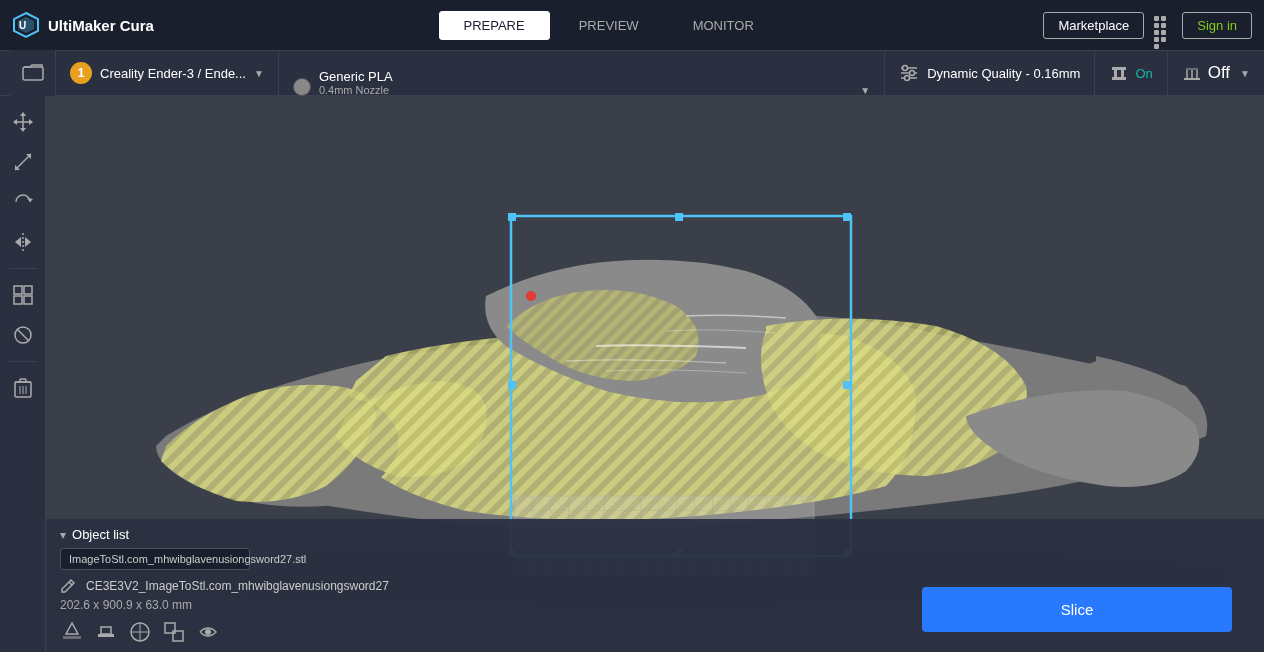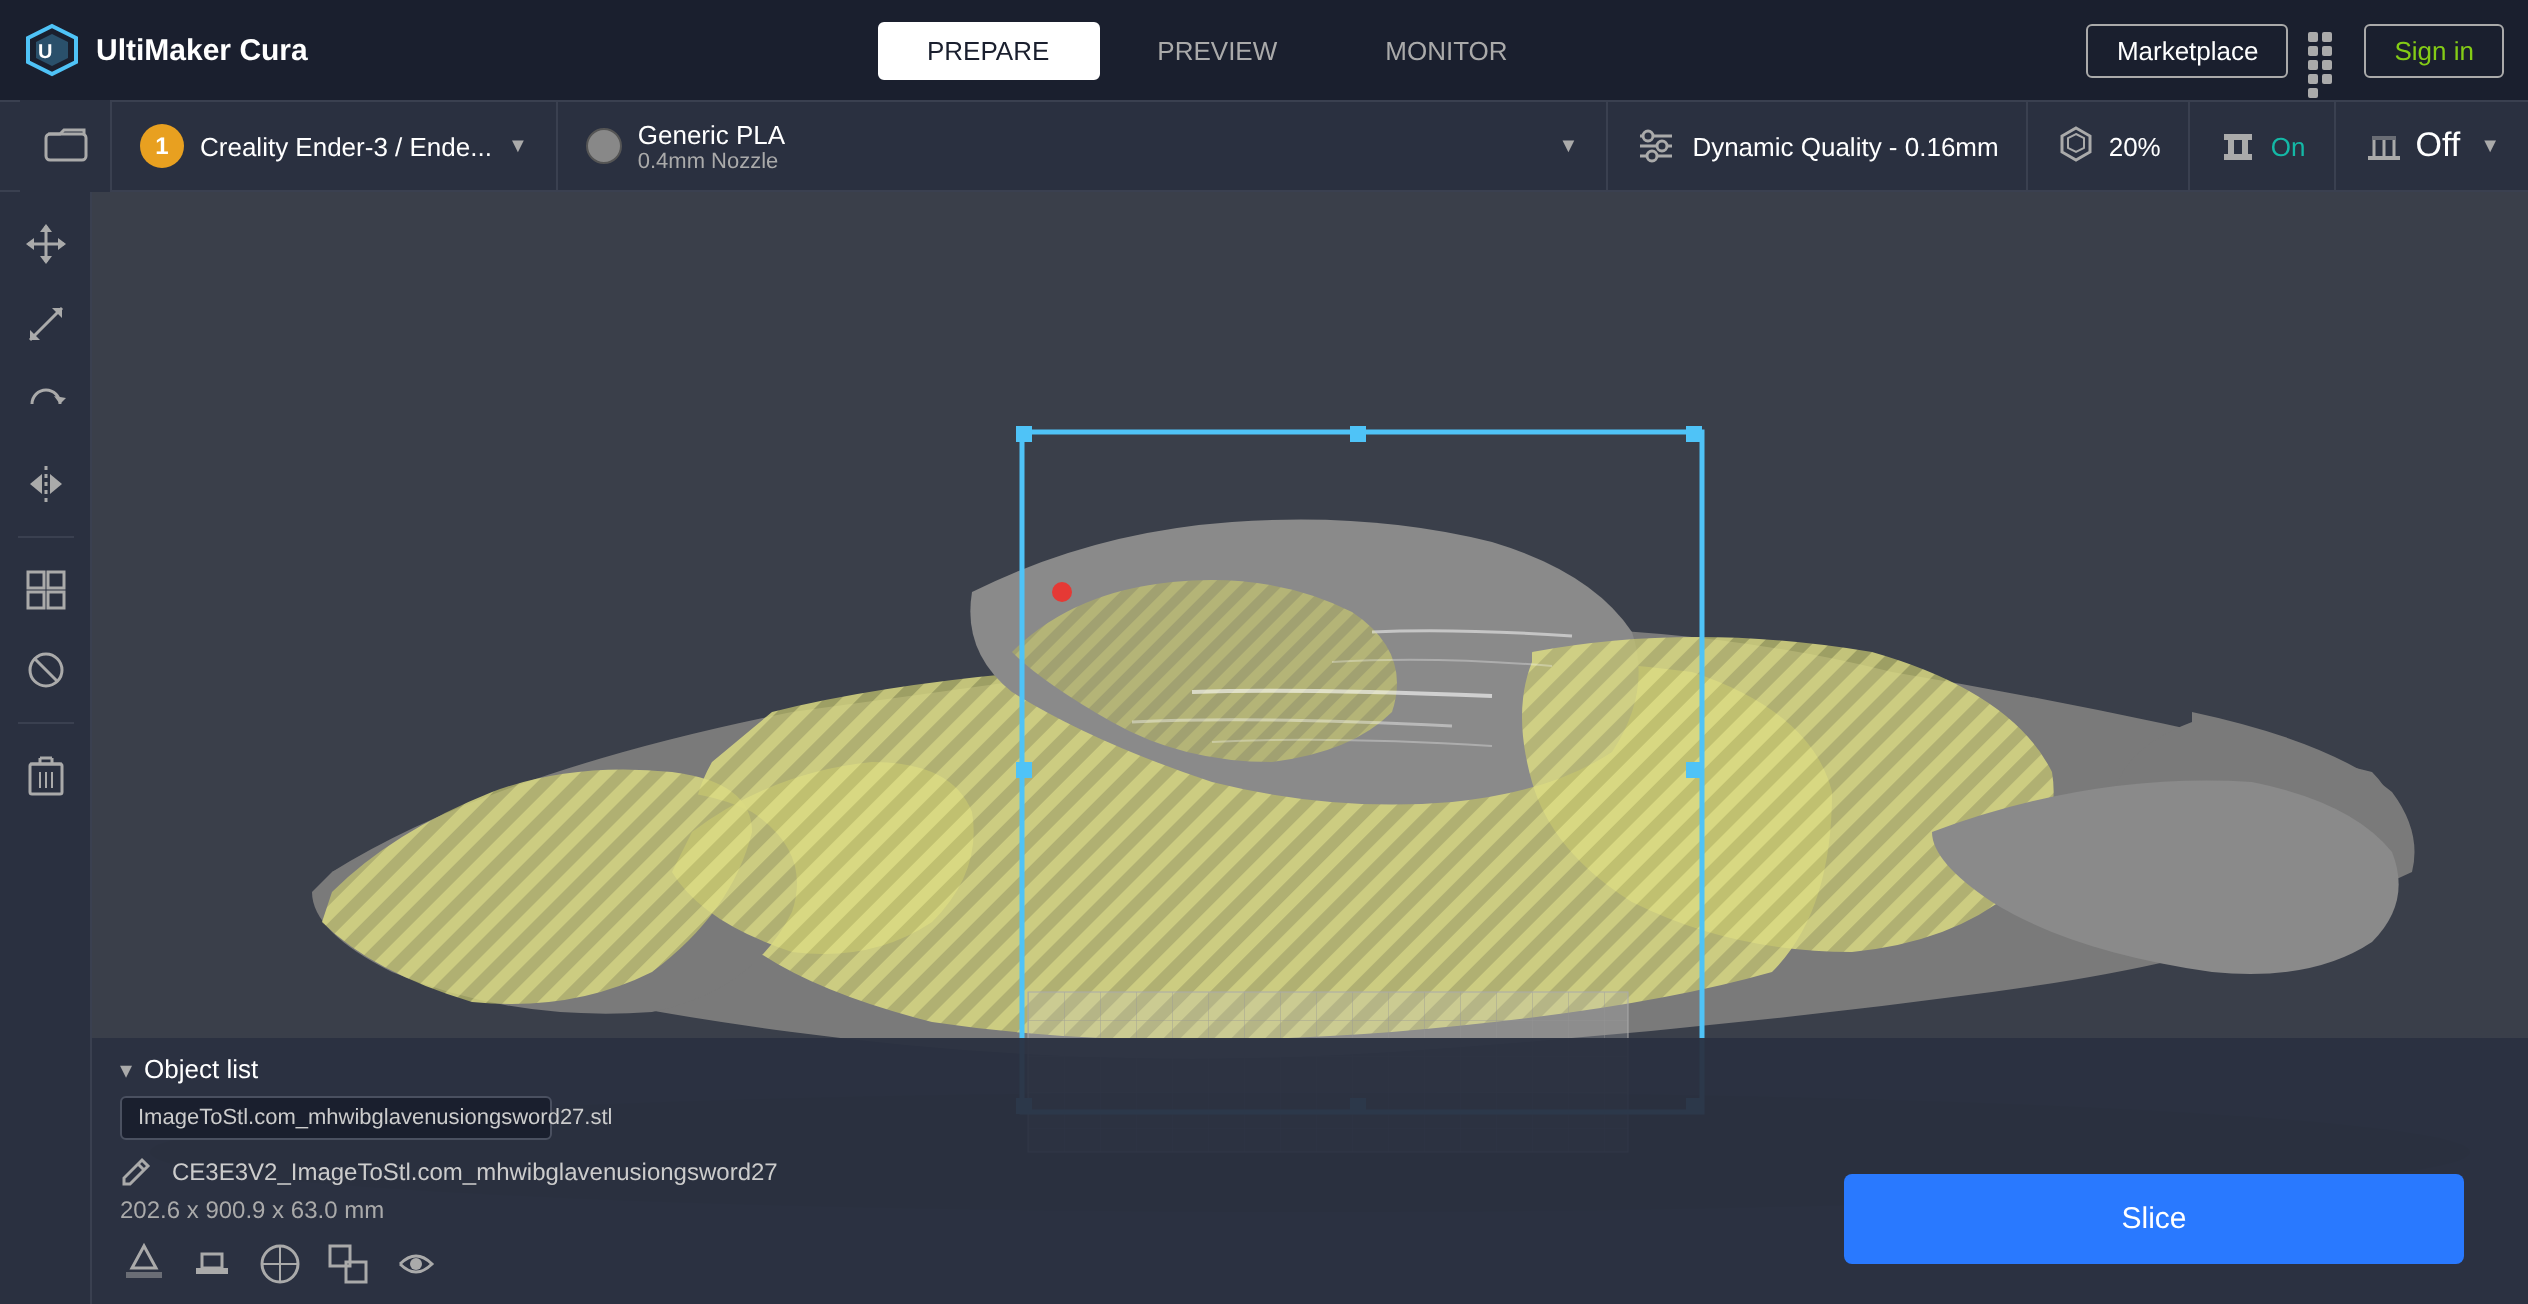--- a/index.html
+++ b/index.html
@@ -46,21 +46,21 @@
       height: 46px; border-right: 1px solid #3a4050; cursor: pointer; min-width: 200px;
     }
     .printer-number {
       width: 22px; height: 22px; border-radius: 50%; background: #e8a020;
       display: flex; align-items: center; justify-content: center; font-size: 12px; font-weight: bold; color: #fff;
     }
     .printer-info { flex: 1; }
     .printer-name { font-size: 13px; color: #fff; text-align: center; }
     .chevron-down { font-size: 10px; color: #aaa; }
     .material-selector {
-      display: flex; align-items: center; gap: 8px; padding: 0 14px;
+      display: flex; align-items: flex-end; gap: 8px; padding: 0 14px;
       height: 46px; border-right: 1px solid #3a4050; cursor: pointer; flex: 1;
     }
     .material-swatch {
       width: 18px; height: 18px; border-radius: 50%; background: #888; border: 1px solid #555;
     }
     .material-info { flex: 1; }
     .material-name { font-size: 13px; color: #fff; }
     .material-sub { font-size: 11px; color: #aaa; }
     .quality-selector {
       display: flex; align-items: center; gap: 8px; padding: 0 14px;
@@ -109,21 +109,21 @@
       position: absolute; bottom: 0; left: 0; right: 0;
       background: rgba(42, 48, 64, 0.95); padding: 8px 14px;
     }
     .object-list-header {
       display: flex; align-items: center; gap: 6px; margin-bottom: 6px;
     }
     .object-list-toggle { font-size: 12px; color: #aaa; cursor: pointer; }
     .object-list-title { font-size: 13px; color: #fff; }
     .object-item {
       background: #1a1f2e; border: 1px solid #4a5060; border-radius: 3px;
-      padding: 4px 8px; font-size: 11px; color: #ccc; cursor: pointer; width: 216px;
+      padding: 4px 8px; font-size: 11px; color: #ccc; cursor: pointer; width: 190px;
     }
     .object-actions { display: flex; align-items: center; gap: 10px; margin-top: 8px; }
     .object-name { font-size: 12px; color: #ccc; }
     .object-dims { font-size: 12px; color: #aaa; }
     .transform-icons { display: flex; gap: 8px; }
 
     
     .slice-btn-container {
       position: absolute; bottom: 20px; right: 32px;
     }
@@ -204,28 +204,20 @@
       <line x1="2" y1="4" x2="18" y2="4" stroke="#aaa" stroke-width="1.5"></line>
       <line x1="2" y1="9" x2="18" y2="9" stroke="#aaa" stroke-width="1.5"></line>
       <line x1="2" y1="14" x2="18" y2="14" stroke="#aaa" stroke-width="1.5"></line>
       <circle cx="6" cy="4" r="2.5" fill="#2a3040" stroke="#aaa" stroke-width="1.5"></circle>
       <circle cx="13" cy="9" r="2.5" fill="#2a3040" stroke="#aaa" stroke-width="1.5"></circle>
       <circle cx="8" cy="14" r="2.5" fill="#2a3040" stroke="#aaa" stroke-width="1.5"></circle>
     </svg>
     <span class="quality-text">Dynamic Quality - 0.16mm</span>
   </div>
 
-  <div class="infill-section">
-
-    <svg width="20" height="20" viewBox="0 0 20 20">
-      <polygon points="10,1 17,5 17,13 10,17 3,13 3,5" fill="none" stroke="#aaa" stroke-width="1.5"></polygon>
-      <polygon points="10,4 14,6 14,11 10,13 6,11 6,6" fill="none" stroke="#aaa" stroke-width="1"></polygon>
-    </svg>
-    <span class="infill-text">20%</span>
-  </div>
 
   <div class="support-section">
 
     <svg width="20" height="20" viewBox="0 0 20 20">
       <rect x="3" y="14" width="14" height="3" fill="#aaa"></rect>
       <rect x="5" y="7" width="3" height="7" fill="#aaa"></rect>
       <rect x="12" y="7" width="3" height="7" fill="#aaa"></rect>
       <rect x="3" y="4" width="14" height="3" fill="#aaa"></rect>
     </svg>
     <span class="support-text">On</span>

